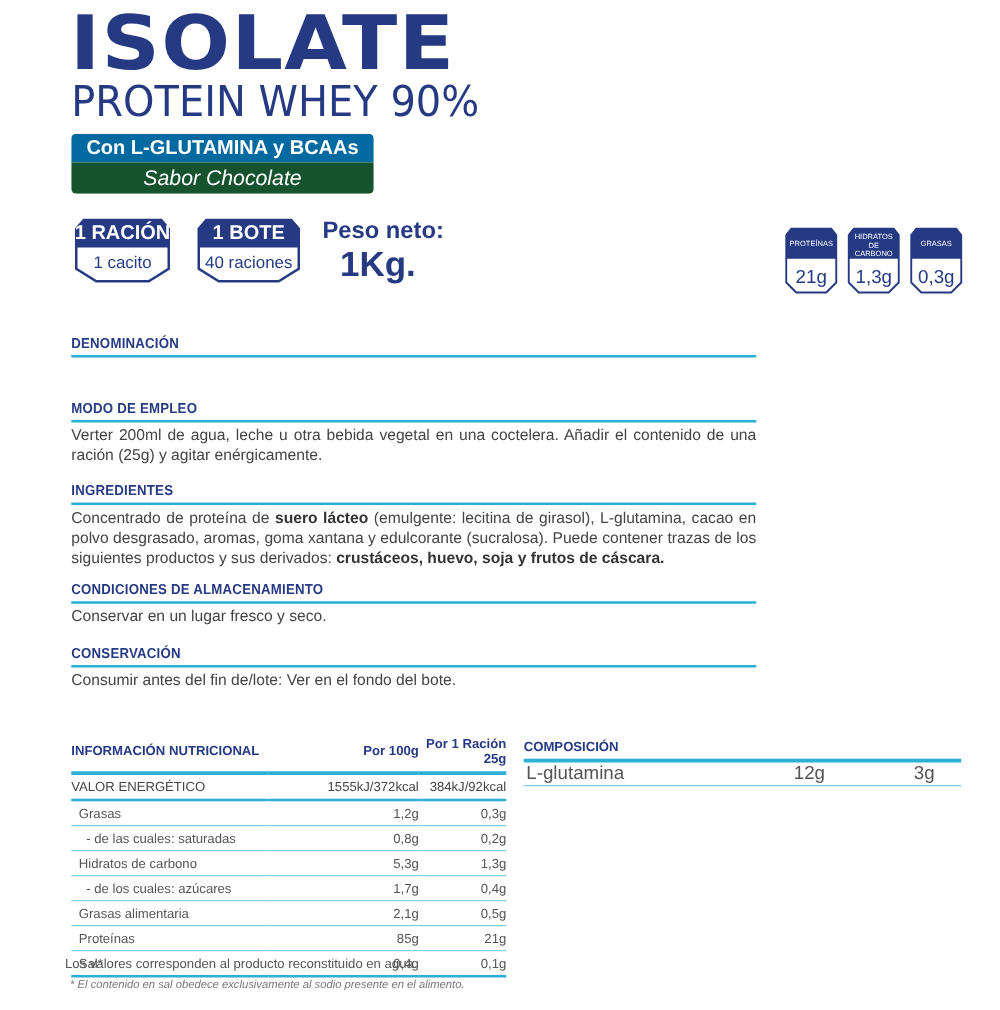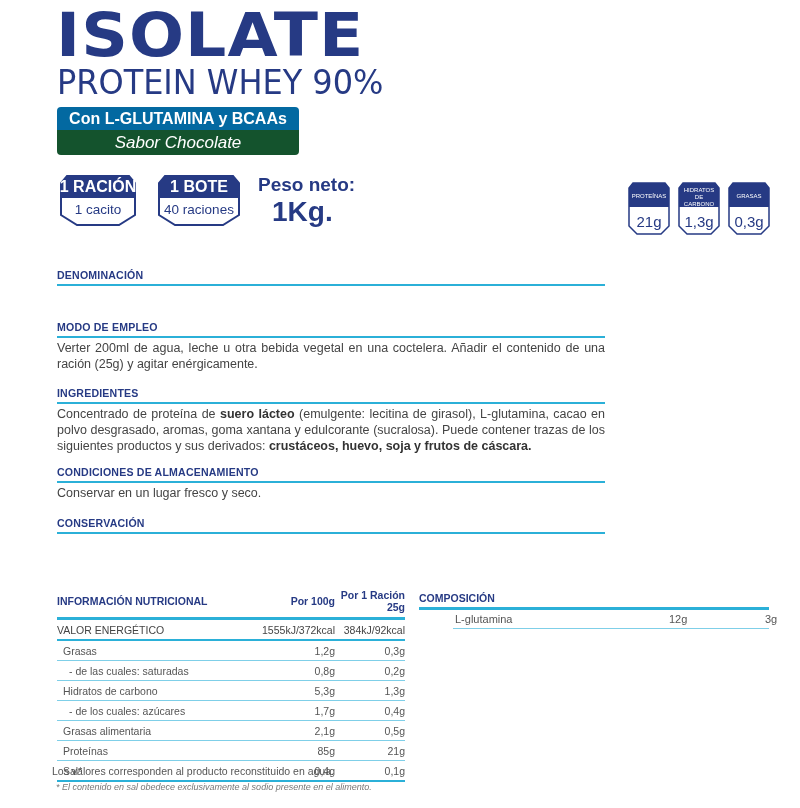--- a/index.html
+++ b/index.html
@@ -33,21 +33,21 @@
   table.nut td.lbl{text-align:left;}
   table.nut tr.energy td{border-bottom:2px solid #2bb0d8;color:#444;}
   table.nut tr.last td{border-bottom:2px solid #2bb0d8;}
   table.nut td.v1{width:120px;}
   table.nut td.v2{width:70px;}
   .ind1{padding-left:6px !important;}
   .ind2{padding-left:12px !important;}
   .comp{left:419px;top:592px;width:350px;}
   .comp-h{color:#263a84;font-weight:bold;font-size:10.5px;line-height:12px;}
   .comp-line{height:3px;background:#2bb0d8;margin-top:3px;}
-  .comp-row{position:relative;height:18px;border-bottom:1px solid #7fcfe8;font-size:11px;color:#555;line-height:18px;margin-left:34px;}
+  .comp-row{position:relative;height:18px;border-bottom:1px solid #7fcfe8;font-size:15px;color:#555;line-height:18px;}
   .foot1{left:52px;top:765px;font-size:10.5px;color:#555;}
   .foot2{left:56px;top:782px;font-size:9px;color:#777;font-style:italic;}
 </style>
 </head>
 <body>
 
 <div class="abs title-main">ISOLATE</div>
 <div class="abs title-sub">PROTEIN WHEY 90%</div>
 <div class="abs tag-box">
   <div class="tag-top">Con L-GLUTAMINA y BCAAs</div>
@@ -114,20 +114,21 @@
   <div class="sec-body"><span>Concentrado de proteína de </span><b>suero lácteo</b><span> (emulgente: lecitina de girasol), L-glutamina, cacao en polvo desgrasado, aromas, goma xantana y edulcorante (sucralosa). Puede contener trazas de los siguientes productos y sus derivados: </span><b>crustáceos, huevo, soja y frutos de cáscara.</b></div>
 </div>
 <div class="abs sec" style="top:465px;">
   <div class="sec-h">CONDICIONES DE ALMACENAMIENTO</div>
   <div class="sec-line"></div>
   <div class="sec-body">Conservar en un lugar fresco y seco.</div>
 </div>
 <div class="abs sec" style="top:516px;">
   <div class="sec-h">CONSERVACIÓN</div>
   <div class="sec-line"></div>
+  <div class="sec-body">Consumir antes del fin de/lote: Ver en el fondo del bote.</div>
 </div>
 
 <table class="nut">
   <thead>
     <tr>
       <th class="first">INFORMACIÓN NUTRICIONAL</th>
       <th>Por 100g</th>
       <th>Por 1 Ración 25g</th>
     </tr>
   </thead>

